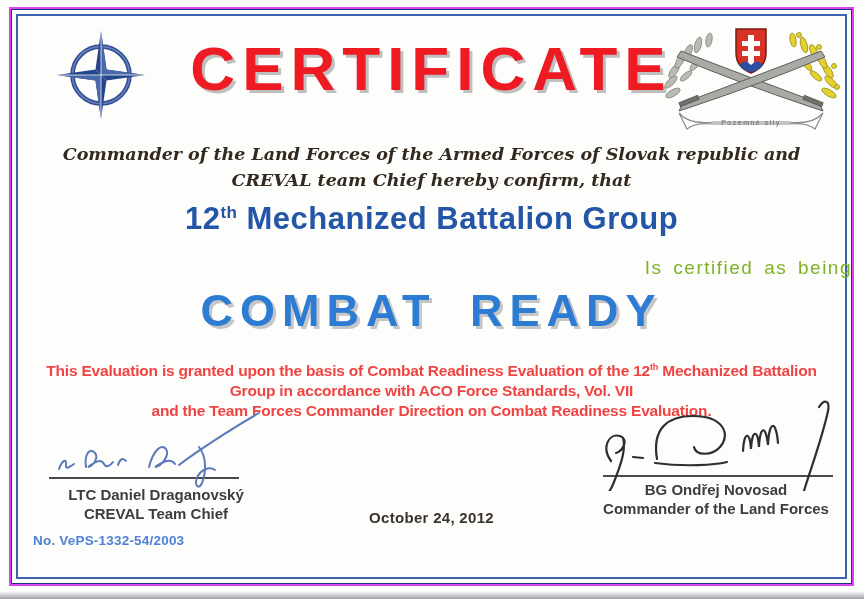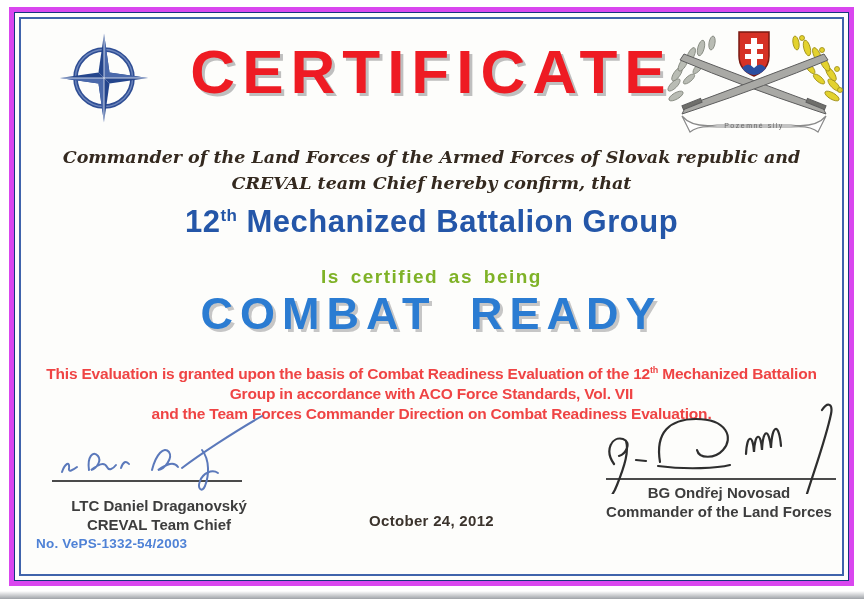--- a/index.html
+++ b/index.html
@@ -7,21 +7,21 @@
     position:relative;width:864px;height:599px;overflow:hidden;
     background:#ffffff;
     font-family:"Liberation Sans",sans-serif;
   }
   
   .photo-edge{position:absolute;left:0;bottom:0;width:100%;height:8px;
     background:linear-gradient(#ffffff,#9fa3a8);}
   
   .frame-outer{
     position:absolute;left:9px;top:7px;right:10px;bottom:13px;
-    border:5px solid #d946ef;
+    border:2px solid #d946ef;
     box-shadow:inset 0 0 0 1px #16357f;
     background:#fdfdfb;
   }
   .frame-inner{
     position:absolute;left:5px;top:5px;right:5px;bottom:5px;
     border:2px solid #3f63ab;
   }
   .content{position:absolute;left:0;top:0;width:100%;height:100%;}
 
   
@@ -40,22 +40,22 @@
     font-size:17.5px;line-height:26px;color:#34291f;
   }
 
   .unit-title{
     position:absolute;left:0;top:192px;width:100%;text-align:center;
     font-size:31px;font-weight:bold;color:#2456a8;letter-spacing:.5px;
   }
   .unit-title sup{font-size:17px;}
 
   .certified{
-    position:absolute;left:0;top:254px;width:100%;text-align:center;
-    font-size:19px;font-weight:bold;color:#7fb227;letter-spacing:1.5px;
+    position:absolute;left:0;top:248px;width:100%;text-align:right;
+    font-size:19px;font-weight:normal;color:#7fb227;letter-spacing:1.5px;
     word-spacing:4px;
   }
   .status{
     position:absolute;left:0;top:276px;width:100%;text-align:center;
     font-size:45px;font-weight:800;color:#2b7cd2;letter-spacing:7px;
     word-spacing:14px;text-shadow:3px 3px 0 #c6c6c6;
   }
 
   .body-text{
     position:absolute;left:14px;top:348px;width:calc(100% - 28px);text-align:center;
@@ -68,21 +68,21 @@
   .sig-block{position:absolute;}
   .sig-left{left:20px;top:398px;width:250px;}
   .sig-right{left:570px;top:390px;width:270px;}
   .sig-art{display:block;}
   .sig-rule{height:2px;background:#4a4a4a;border:0;margin:0;}
   .sig-left .sig-rule{width:190px;margin-left:18px;margin-top:-14px;}
   .sig-right .sig-rule{width:230px;margin-left:22px;margin-top:-16px;}
   .sig-name,.sig-title{
     text-align:center;font-size:15px;font-weight:bold;color:#3d3d3d;line-height:19px;
   }
-  .sig-left .sig-name{margin-top:14px;}
+  .sig-left .sig-name{margin-top:6px;}
   .sig-right .sig-name{margin-top:3px;}
 
   .date-line{
     position:absolute;left:0;top:500px;width:100%;text-align:center;
     font-size:15px;font-weight:bold;color:#3b332c;letter-spacing:.3px;
   }
   .ref-number{
     position:absolute;left:22px;top:524px;
     font-size:13.5px;font-weight:bold;color:#4f82d6;letter-spacing:.2px;
   }

